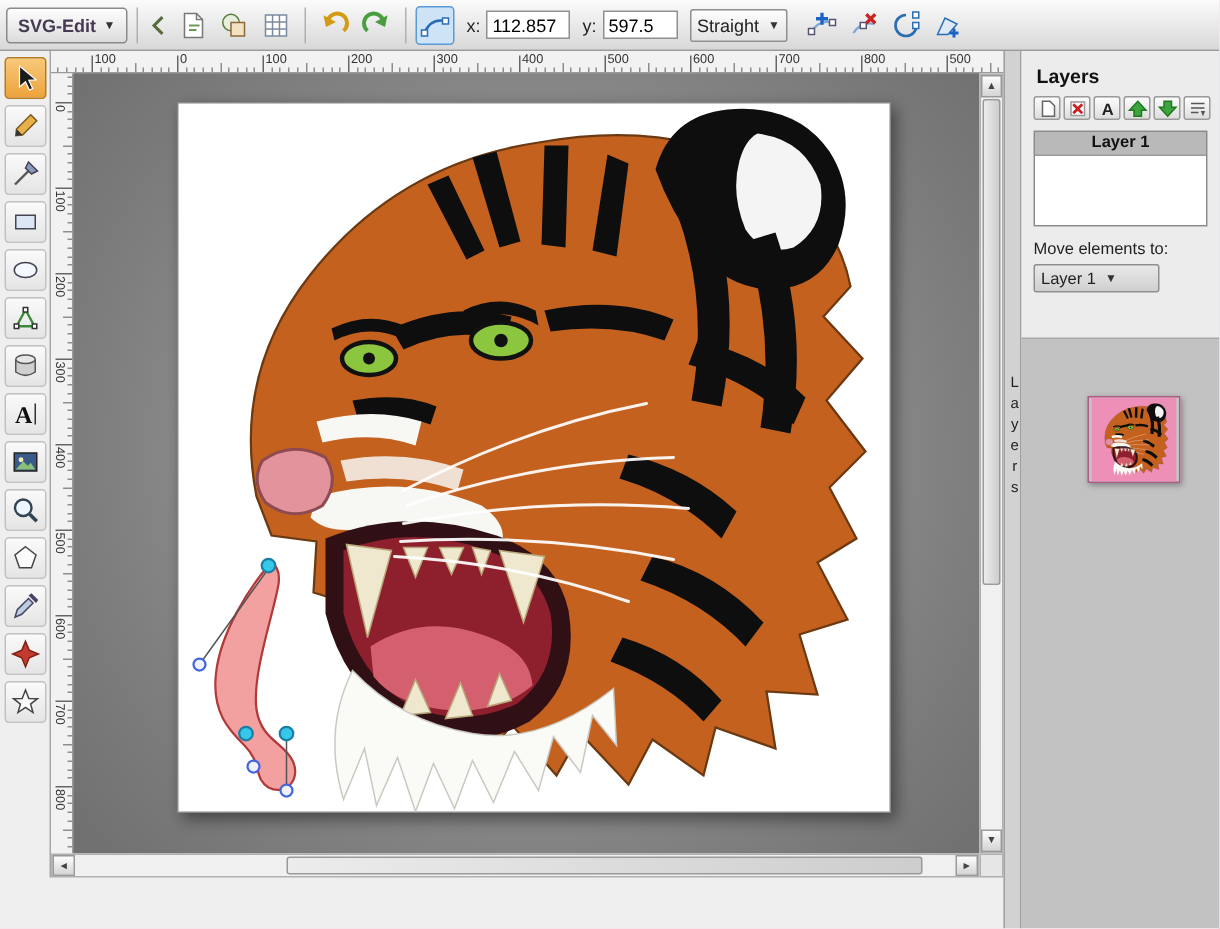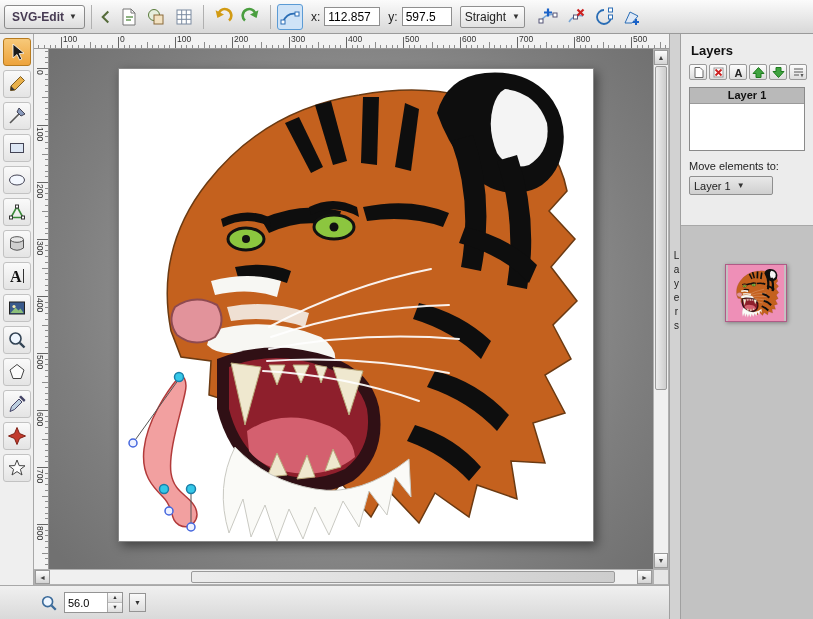--- a/index.html
+++ b/index.html
@@ -596,34 +596,20 @@
     <div class="sb-thumb" style="left:1px;top:16px;width:12px;height:324px;"></div>
     <button class="sb-btn v" style="bottom:0;">▼</button>
   </div>
   <div id="hscroll" class="sb">
     <button class="sb-btn h" style="left:0;">◄</button>
     <div class="sb-thumb" style="top:1px;left:156px;width:424px;height:12px;"></div>
     <button class="sb-btn h" style="right:0;">►</button>
   </div>
   <div id="sbcorner"></div>
 
-  <div id="bottombar">
-    <svg width="18" height="18" viewBox="0 0 20 20">
-      <circle cx="8.5" cy="8.5" r="5.5" fill="#eef6ff" stroke="#3a6a9a" stroke-width="1.8"></circle>
-      <line x1="12.8" y1="12.8" x2="17.5" y2="17.5" stroke="#3a6a9a" stroke-width="2.6"></line>
-      </svg>
-    <div class="spin">
-      <input type="text" value="56.0" style="">
-      <div class="steps">
-        <button class="step">▲</button>
-        <button class="step">▼</button>
-      </div>
-    </div>
-    <button class="zoomdd">▼</button>
-  </div>
 
   <div id="layerstab">
     <span>Layers</span>
   </div>
 
   <div id="rightpanel">
     <div class="panel-top">
       <h3 class="panel-title">Layers</h3>
       <div class="layerbtns">
         <button class="lbtn">

